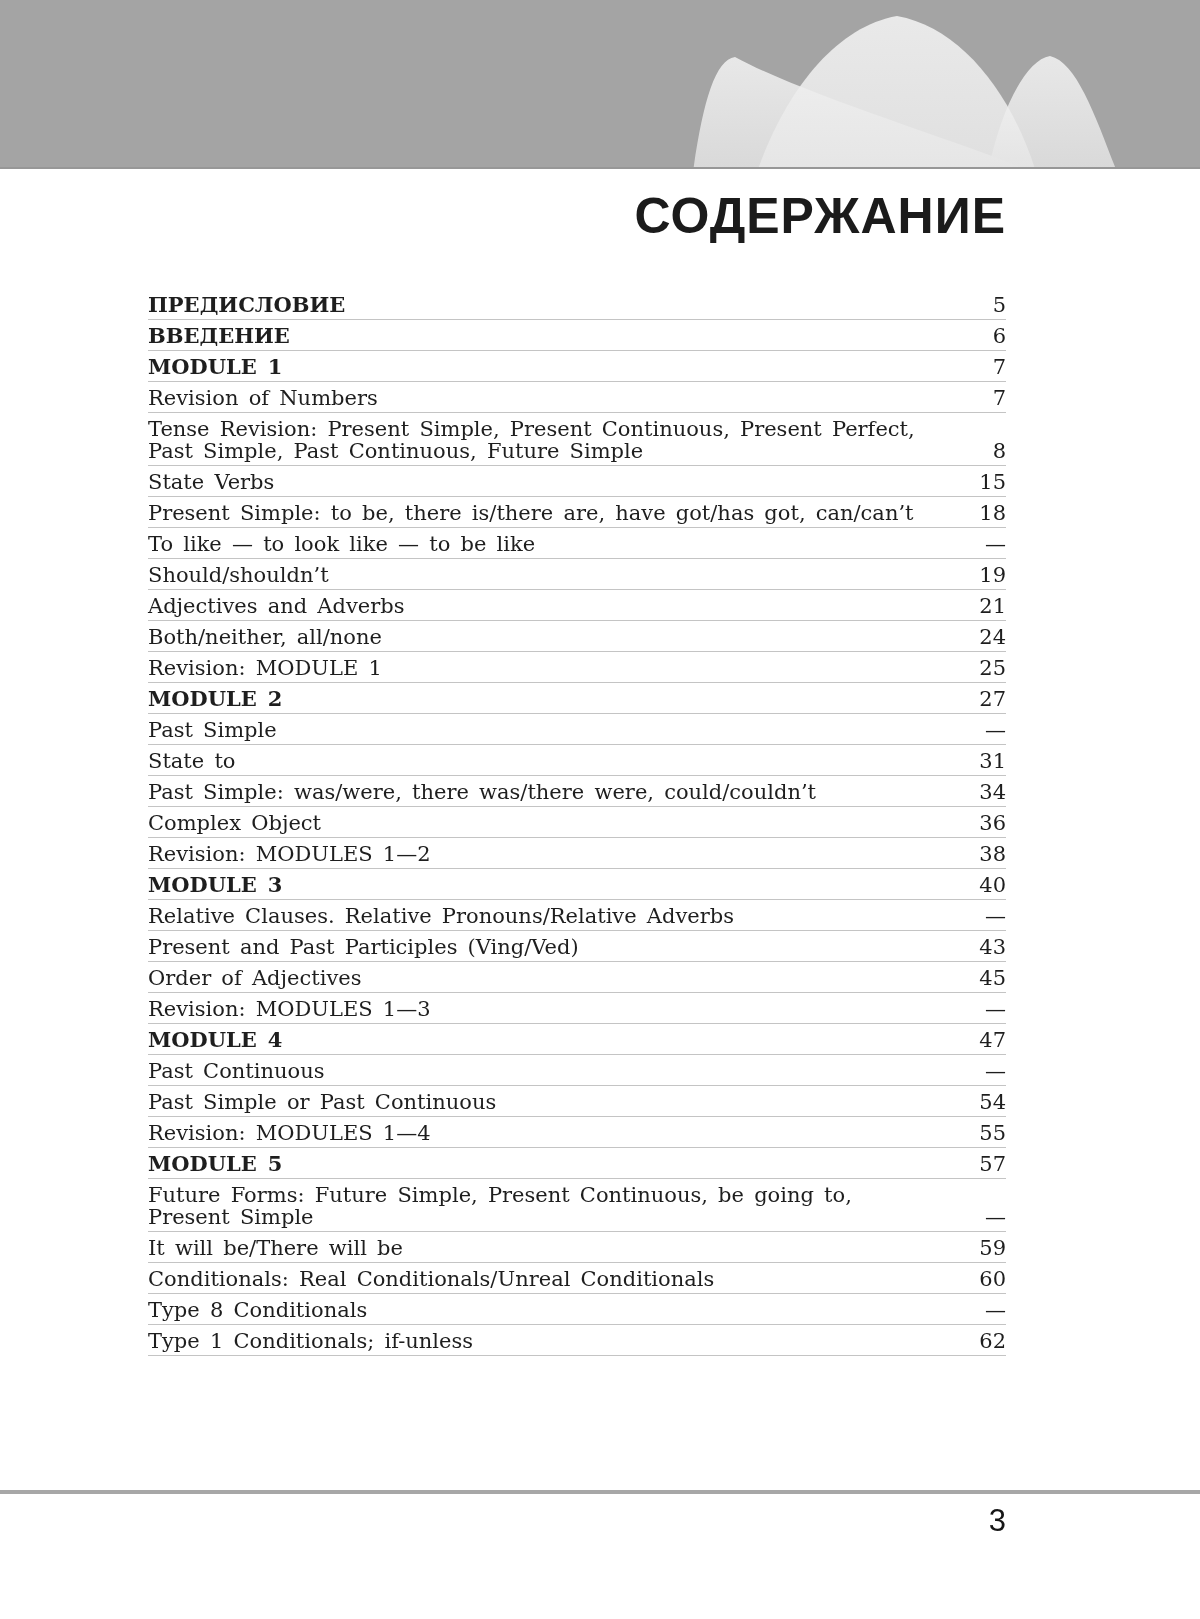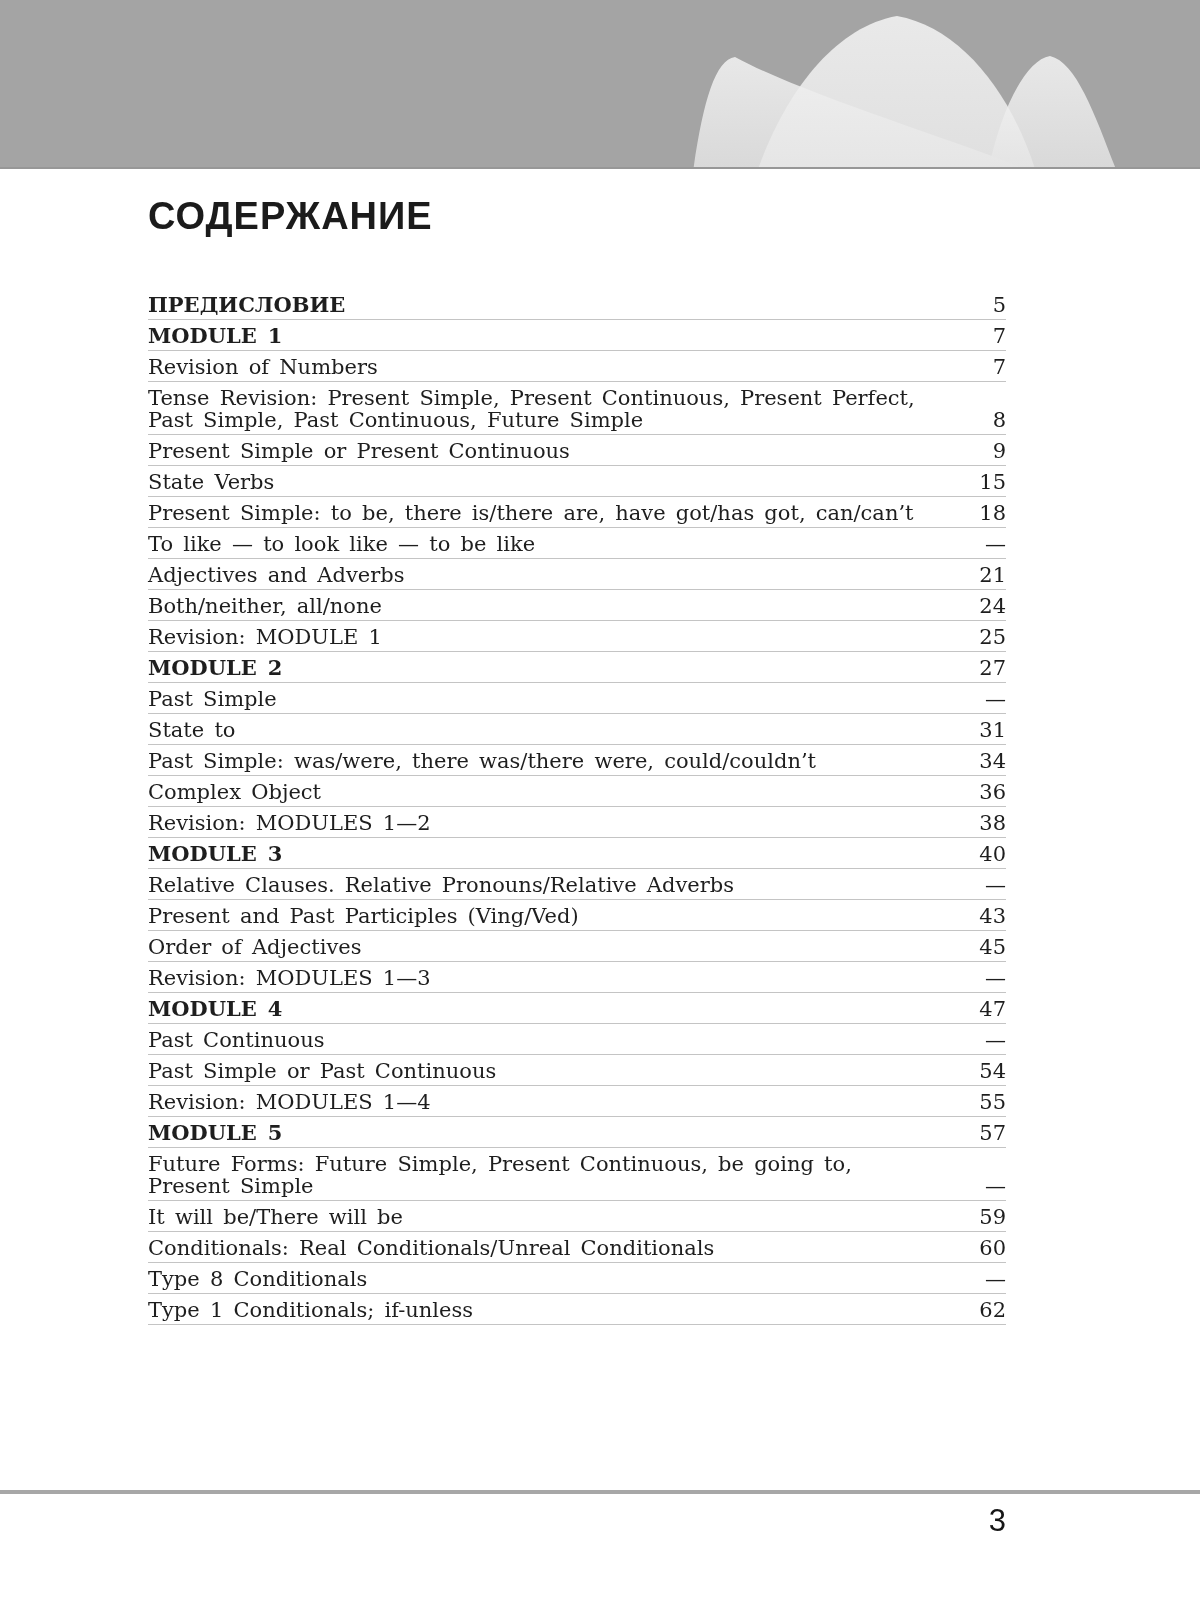--- a/index.html
+++ b/index.html
@@ -30,24 +30,24 @@
     top: 0;
     right: 83px;
     width: 462px;
     height: 169px;
   }
 
   
   .page-title {
     margin: 25px 0 0 148px;
     width: 858px;
-    text-align: left;
+    text-align: right;
     font-family: "Liberation Sans", sans-serif;
     font-weight: bold;
-    font-size: 38px;
+    font-size: 50px;
     line-height: 44px;
     letter-spacing: 1px;
     color: #1b1b1b;
   }
 
   
   .toc {
     margin: 51px 0 0 148px;
     width: 858px;
   }
@@ -117,56 +117,60 @@
 </div>
 
 <div class="page-title">СОДЕРЖАНИЕ</div>
 
 <div class="toc" id="toc">
   <div class="toc-row bold">
     <div class="row-text"><span>ПРЕДИСЛОВИЕ</span></div>
     <div class="row-page">5</div>
   </div>
 
+  <div class="toc-row bold">
+    <div class="row-text"><span>ВВЕДЕНИЕ</span></div>
+    <div class="row-page">6</div>
+  </div>
 
   <div class="toc-row bold">
     <div class="row-text"><span>MODULE 1</span></div>
     <div class="row-page">7</div>
   </div>
 
   <div class="toc-row">
     <div class="row-text"><span>Revision of Numbers</span></div>
     <div class="row-page">7</div>
   </div>
 
   <div class="toc-row">
     <div class="row-text"><span>Tense Revision: </span><span class="it">Present Simple, Present Continuous, Present Perfect,</span><br><span class="it">Past Simple, Past Continuous, Future Simple</span></div>
     <div class="row-page">8</div>
   </div>
 
-  <div class="toc-row">
-    <div class="row-text"><span>Present Simple or Present Continuous</span></div>
-    <div class="row-page">9</div>
-  </div>
 
   <div class="toc-row">
     <div class="row-text"><span>State Verbs</span></div>
     <div class="row-page">15</div>
   </div>
 
   <div class="toc-row">
     <div class="row-text"><span>Present Simple: </span><span class="it">to be, there is/there are, have got/has got, can/can’t</span></div>
     <div class="row-page">18</div>
   </div>
 
   <div class="toc-row">
     <div class="row-text"><span class="it">To like — to look like — to be like</span></div>
     <div class="row-page">—</div>
   </div>
 
+  <div class="toc-row">
+    <div class="row-text"><span class="it">Should/shouldn’t</span></div>
+    <div class="row-page">19</div>
+  </div>
 
   <div class="toc-row">
     <div class="row-text"><span>Adjectives and Adverbs</span></div>
     <div class="row-page">21</div>
   </div>
 
   <div class="toc-row">
     <div class="row-text"><span class="it">Both/neither, all/none</span></div>
     <div class="row-page">24</div>
   </div>

